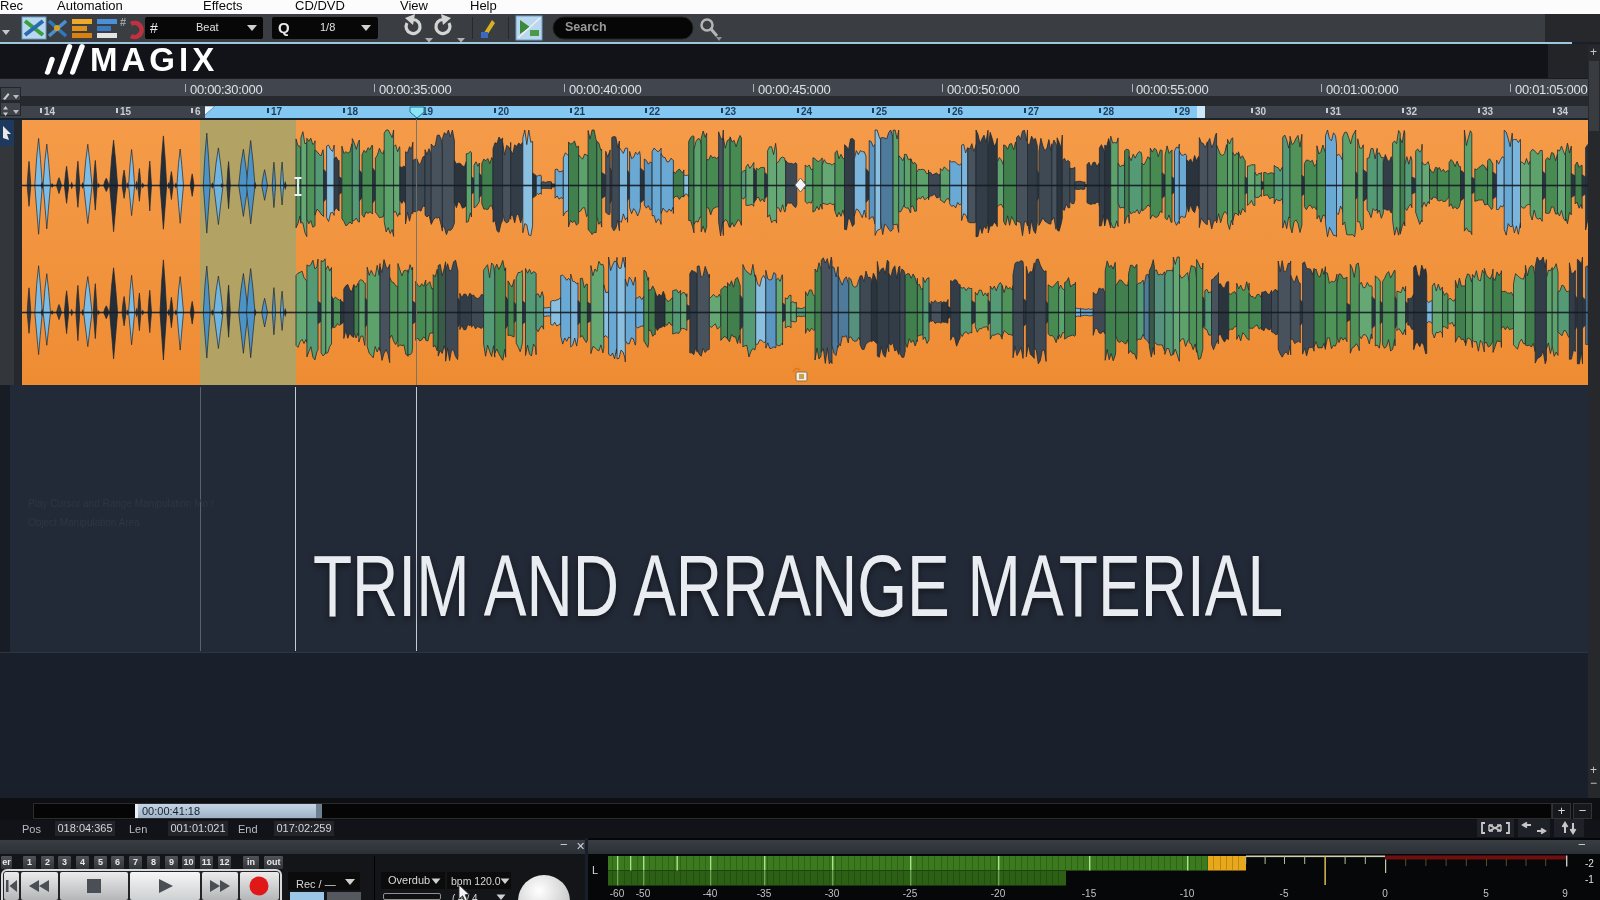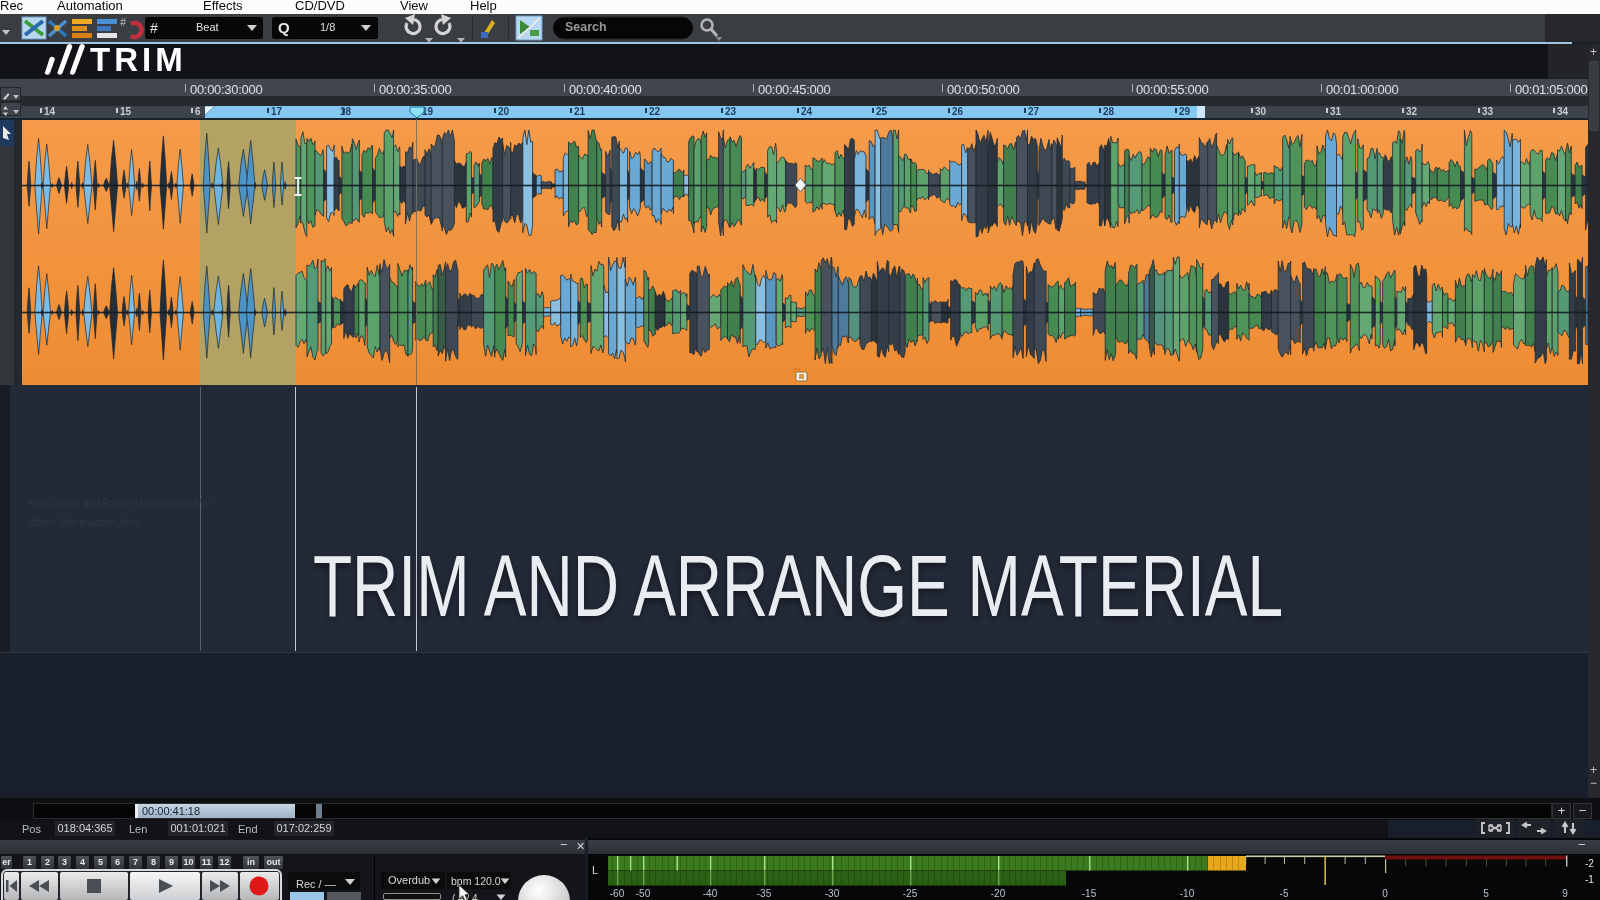--- a/index.html
+++ b/index.html
@@ -29,24 +29,24 @@
 .leftgut {position:absolute;left:0;top:120px;width:22px;height:265px;background:#33363b}
 .leftgut2 {position:absolute;left:14px;top:120px;width:8px;height:265px;background:#25282d}
 .darkpanel {position:absolute;left:10px;top:385px;width:1578px;height:267px;background:#232a37}
 .darksliver {position:absolute;left:0;top:385px;width:10px;height:267px;background:#171c25}
 .lowpanel {position:absolute;left:0;top:652px;width:1600px;height:146px;background:#1a202b;border-top:1px solid #2d3542}
 .vline {position:absolute;width:1px}
 .title {position:absolute;left:313px;top:536px;font-size:87px;color:#e9edf1;white-space:nowrap;transform-origin:left top;text-shadow:0 3px 8px rgba(0,0,0,0.45)}
 .fainttxt {position:absolute;font-size:10px;color:#2d3645}
 .scrollrow {position:absolute;left:0;top:798px;width:1600px;height:22px;background:#0e0f12}
 .track {position:absolute;left:33px;top:803px;width:1519px;height:16px;background:#050505;border:1px solid #2c2c2c}
-.bluebar {position:absolute;left:135px;top:804px;width:160px;height:14px;background:linear-gradient(#c6d5e4,#9db3c8)}
+.bluebar {position:absolute;left:135px;top:804px;width:187px;height:14px;background:linear-gradient(#c6d5e4,#9db3c8)}
 .bluebar span {position:absolute;left:7px;top:1px;font-size:11px;color:#16202b}
 .pm {position:absolute;top:803px;width:19px;height:16px;background:#17181b;border:1px solid #333;color:#ddd;font-size:13px;text-align:center;line-height:14px}
-.statusrow {position:absolute;left:0;top:820px;width:1388px;height:18px;background:#121318;color:#b8bcc2;font-size:11px}
+.statusrow {position:absolute;left:0;top:820px;width:1600px;height:18px;background:#121318;color:#b8bcc2;font-size:11px}
 .statusrow .lbl {position:absolute;top:3px}
 .vbox {position:absolute;top:1px;height:15px;background:#232429;color:#d2d5da;text-align:center;line-height:15px}
 .sicon {position:absolute;top:819px;height:18px;background:#1e2228}
 .twin {position:absolute;left:0;top:838px;width:585px;height:62px;background:#141519}
 .titlebar {position:absolute;height:14px;background:linear-gradient(#383e44,#2b3036);color:#cfd2d6}
 .nbtn {position:absolute;top:0;height:15px;background:linear-gradient(#50535a,#303338);border:1px solid #141519;border-radius:2px;color:#e8e8e8;font-size:9px;text-align:center;line-height:13px;font-weight:bold}
 .tbpanel {position:absolute;left:1px;top:869px;width:281px;height:40px;border:2px solid #d8dadc;border-radius:6px;background:#232427}
 .tbtn {position:absolute;top:872px;height:28px;background:linear-gradient(#ebebeb,#b4b6b8);border-radius:2px}
 .dd {position:absolute;background:#0b0b0c;color:#d8d8d8;font-size:11px}
 .knob {position:absolute;left:518px;top:875px;width:52px;height:52px;border-radius:50%;background:radial-gradient(circle at 40% 30%,#ffffff,#d0d0d0 60%,#a8a8a8)}
@@ -113,21 +113,21 @@
 <div class="blueline"></div>
 <div class="blackstrip"></div>
 <div class="abs" style="left:1548px;top:44px;width:52px;height:34px;background:#222428"></div>
 <svg class="abs" style="left:42px;top:43px" width="46" height="34" viewBox="0 0 46 34">
  <g fill="#fff">
   <path d="M3.5 28 Q1.5 30.5 4.5 31.5 Q7 32.3 8 30 L12.5 17.5 Q13.5 15 11 14 Q8.5 13.2 7.5 15.5 Z"></path>
   <path d="M16 28 Q14.5 30.5 17 31.5 Q19.5 32.3 20.5 30 L30 4.5 Q31 2 28.5 1.2 Q26 0.4 25 2.8 Z"></path>
   <path d="M28.5 28 Q27 30.5 29.5 31.5 Q32 32.3 33 30 L42.5 4.5 Q43.5 2 41 1.2 Q38.5 0.4 37.5 2.8 Z"></path>
  </g>
 </svg>
-<div class="logo">TRIM</div>
+<div class="logo">MAGIX</div>
 
 <div class="truler">
     <div class="ttick" style="left:185px"></div>
     <div class="ttxt" style="left:190px">00:00:30:000</div>
     <div class="ttick" style="left:374px"></div>
     <div class="ttxt" style="left:379px">00:00:35:000</div>
     <div class="ttick" style="left:564px"></div>
     <div class="ttxt" style="left:569px">00:00:40:000</div>
     <div class="ttick" style="left:753px"></div>
     <div class="ttxt" style="left:758px">00:00:45:000</div>
@@ -150,21 +150,21 @@
 <div class="bcap"></div>
     <div class="btick bout" style="left:40px"></div>
     <div class="bnum bout" style="left:44px">14</div>
     <div class="btick bout" style="left:116px"></div>
     <div class="bnum bout" style="left:120px">15</div>
     <div class="btick bout" style="left:191px"></div>
     <div class="bnum bout" style="left:195px">6</div>
     <div class="btick bin" style="left:267px"></div>
     <div class="bnum bin" style="left:271px">17</div>
     <div class="btick bin" style="left:343px"></div>
-    <div class="bnum bin" style="left:340px">18</div>
+    <div class="bnum bin" style="left:347px">18</div>
     <div class="btick bin" style="left:418px"></div>
     <div class="bnum bin" style="left:422px">19</div>
     <div class="btick bin" style="left:494px"></div>
     <div class="bnum bin" style="left:498px">20</div>
     <div class="btick bin" style="left:570px"></div>
     <div class="bnum bin" style="left:574px">21</div>
     <div class="btick bin" style="left:645px"></div>
     <div class="bnum bin" style="left:649px">22</div>
     <div class="btick bin" style="left:721px"></div>
     <div class="bnum bin" style="left:725px">23</div>

